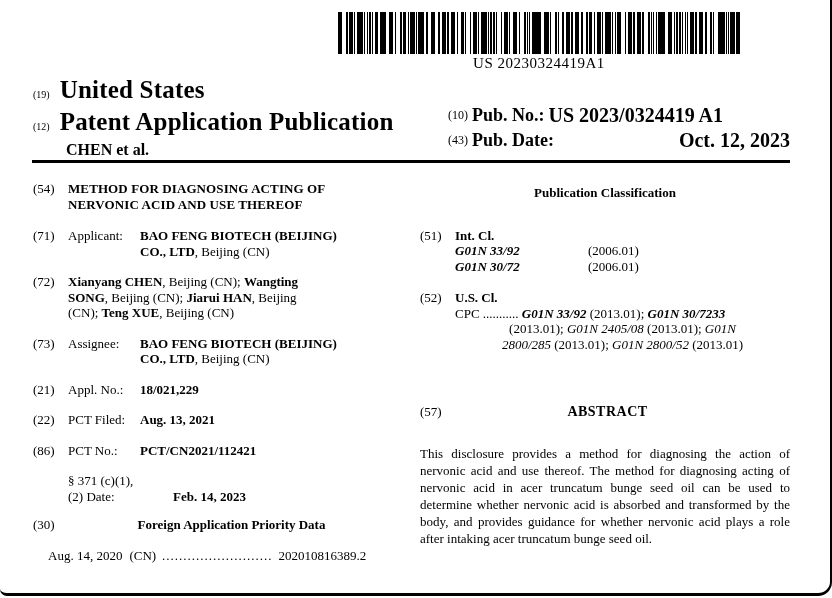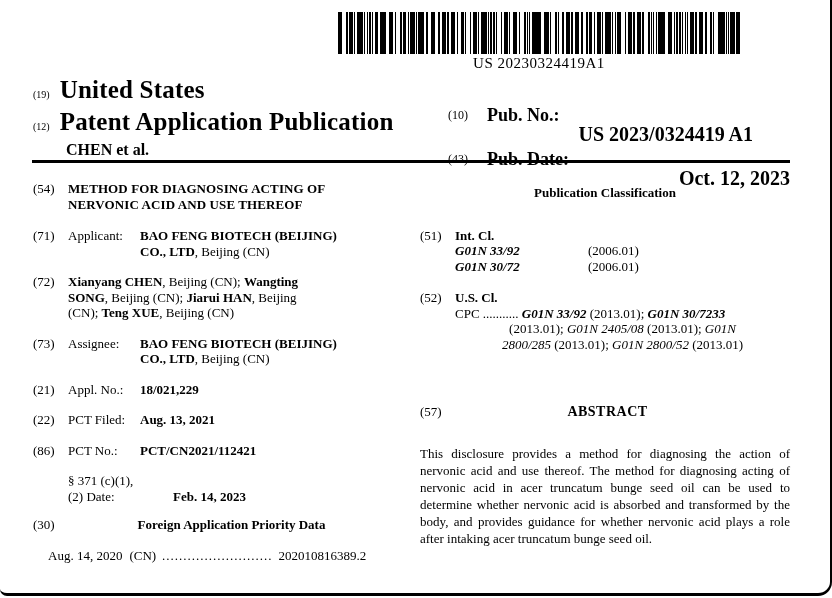--- a/index.html
+++ b/index.html
@@ -31,24 +31,24 @@
   .barcode::before{left:0;}
   .barcode::after{right:0;}
   .barcode-caption{font-size:15px;margin-top:1px;letter-spacing:0.5px;}
   
   .header-left{position:absolute;left:33px;top:76px;}
   .h-row{display:flex;align-items:baseline;gap:10px;line-height:27px;}
   .h-num{font-size:10px;}
   .h-big{font-size:25px;font-weight:bold;letter-spacing:0.2px;}
   .h-party{margin-left:33px;font-size:16px;font-weight:bold;margin-top:1px;}
   .header-right{position:absolute;left:448px;top:103px;width:342px;}
-  .hr-row{display:flex;align-items:flex-start;gap:19px;line-height:25px;font-family:Liberation Serif, serif;}
+  .hr-row{display:flex;align-items:center;gap:4px;line-height:25px;font-family:Liberation Serif, serif;}
   .hr-num{font-size:12px;}
   .hr-label{font-size:18px;font-weight:bold;}
-  .hr-value{font-size:20px;font-weight:bold;white-space:nowrap;margin-top:19px;}
+  .hr-value{font-size:20px;font-weight:bold;white-space:nowrap;}
   .hr-value.push{margin-left:auto;}
   .rule{position:absolute;left:32px;top:160px;width:758px;height:3px;background:#000;}
   
   .col-left{position:absolute;left:33px;top:181px;width:362px;font-size:13px;line-height:15.5px;}
   .col-right{position:absolute;left:420px;top:181px;width:370px;font-size:13px;line-height:15.5px;font-family:Liberation Serif, serif;}
   .row{display:flex;margin-bottom:15px;}
   .rnum{width:35px;flex:0 0 35px;}
   .rlabel{width:72px;flex:0 0 72px;}
   .rtitle{font-weight:bold;width:292px;letter-spacing:0.1px;}
   .rval{flex:1;}

